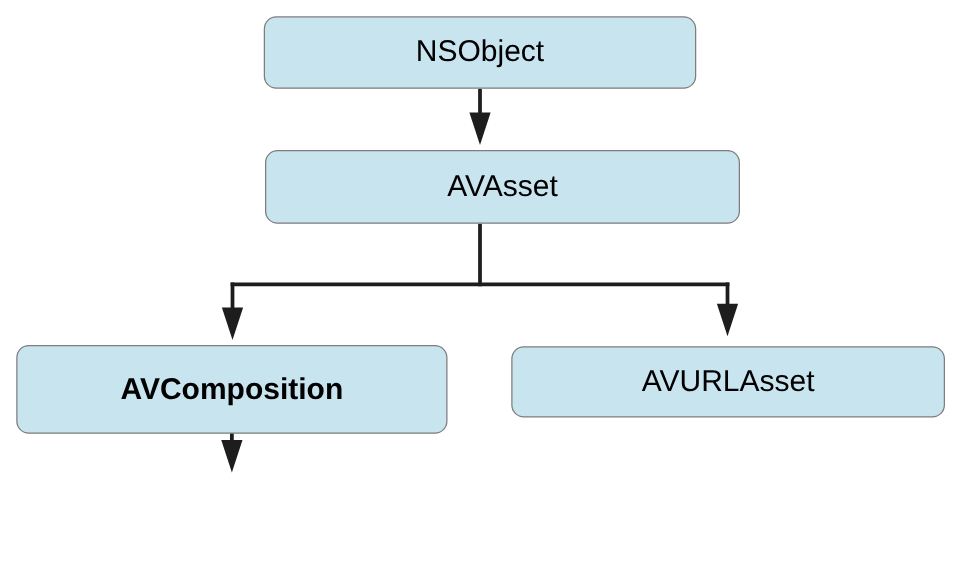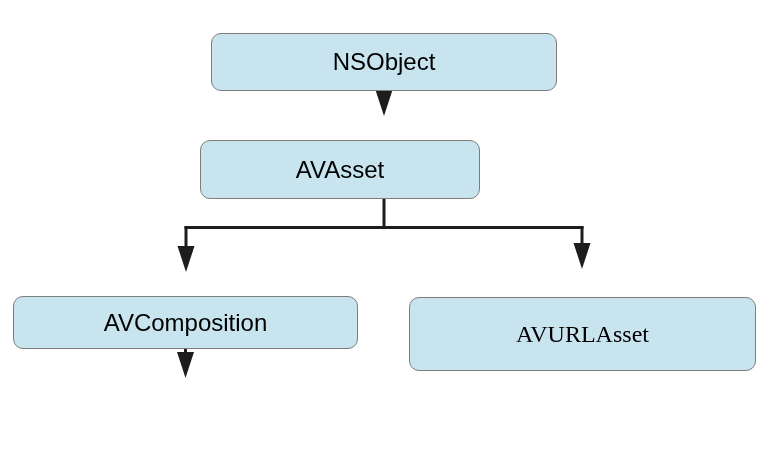--- a/index.html
+++ b/index.html
@@ -38,26 +38,25 @@
     box-sizing: border-box;
     background: var(--node-fill);
     border: 1.5px solid var(--node-border);
     border-radius: 10px;
     display: flex;
     align-items: center;
     justify-content: center;
     font-size: 24px;
     color: var(--text);
     white-space: nowrap;
-    margin-top: 20px;
   }
   .n-nsobject             { left: 211px; top: 13px;  width: 346px; height: 58px; }
-  .n-avasset              { left: 200px; top: 120px; width: 280px; height: 59px; justify-content: center; }
-  .n-avcomposition        { left: 13px;  top: 276px; width: 345px; height: 53px; }
-  .n-avurlasset           { left: 409px; top: 277px; width: 347px; height: 74px; font-family: Liberation Serif, serif; }
+  .n-avasset              { left: 212px; top: 120px; width: 380px; height: 59px; justify-content: center; }
+  .n-avcomposition        { left: 13px;  top: 276px; width: 345px; height: 71px; font-weight: bold; }
+  .n-avurlasset           { left: 409px; top: 277px; width: 347px; height: 57px; }
   .n-avmutablecomposition { left: 13px;  top: 385px; width: 345px; height: 58px; }
 </style>
 </head>
 <body>
 
 <div class="stage">
 
   <svg class="edges" viewBox="0 0 768 456" xmlns="http://www.w3.org/2000/svg">
     <g>
       <line x1="384" y1="71" x2="384" y2="93"></line>

